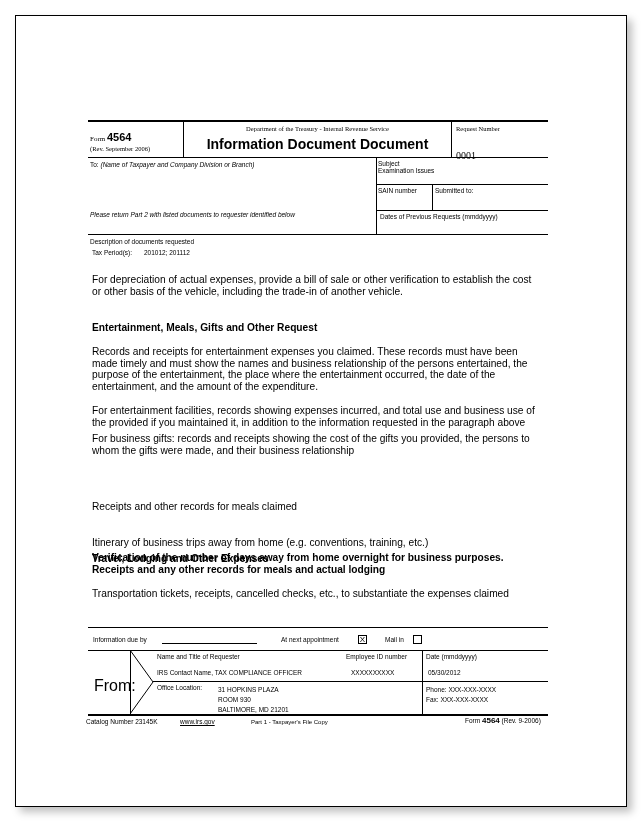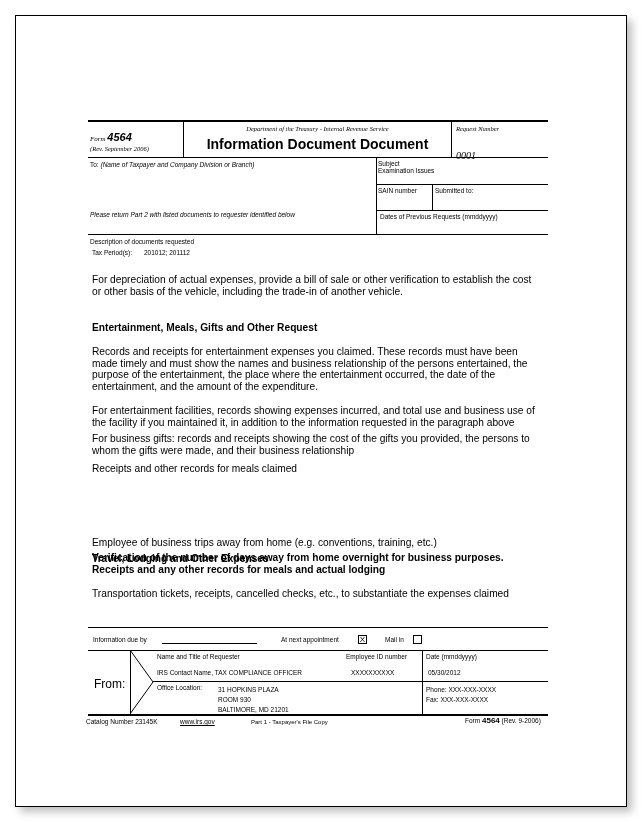--- a/index.html
+++ b/index.html
@@ -1,21 +1,21 @@
 <!DOCTYPE html>
 <html><head>
 <meta charset="utf-8">
 <style>
   html, body { margin:0; padding:0; }
   body { width:642px; height:822px; background:#ffffff; position:relative; overflow:hidden;
          font-family:"Liberation Sans", sans-serif; color:#000; }
   .page { position:absolute; left:15px; top:15px; width:612px; height:792px; border:1px solid #000;
           background:#fff; box-shadow:5px 5px 8px rgba(0,0,0,0.25); box-sizing:border-box; }
   .abs { position:absolute; }
-  .serif { font-family:"Liberation Serif", serif;font-style:italic; }
+  .serif { font-family:"Liberation Serif", serif; }
   .hline { position:absolute; background:#000; height:1px; }
   .vline { position:absolute; background:#000; width:1px; }
   .tiny { font-size:6.5px; line-height:7px; }
   .italic { font-style:italic; }
   .body-text { position:absolute; left:92px; width:450px; font-size:10.2px; line-height:11.7px; }
   .heading { font-weight:bold; }
   .cb { position:absolute; width:9px; height:9px; border:1px solid #000; box-sizing:border-box;
         font-size:8px; line-height:8px; text-align:center; }
 </style>
 </head>
@@ -58,42 +58,42 @@
 
 <div class="abs tiny" style="left:90px;top:238px;">Description of documents requested</div>
 <div class="abs tiny" style="left:92px;top:249px;">
   <span>Tax Period(s):</span>
   <span style="margin-left:10px;">201012; 201112</span>
 </div>
 
 <div class="body-text" style="top:274px;">For depreciation of actual expenses, provide a bill of sale or other verification to establish the cost or other basis of the vehicle, including the trade-in of another vehicle.</div>
 <div class="body-text heading" style="top:322px;">Entertainment, Meals, Gifts and Other Request</div>
 <div class="body-text" style="top:346px;">Records and receipts for entertainment expenses you claimed. These records must have been made timely and must show the names and business relationship of the persons entertained, the purpose of the entertainment, the place where the entertainment occurred, the date of the entertainment, and the amount of the expenditure.</div>
-<div class="body-text" style="top:405px;">For entertainment facilities, records showing expenses incurred, and total use and business use of the facility if you maintained it, in addition to the information requested in the paragraph above</div>
+<div class="body-text" style="top:405px;">For entertainment facilities, records showing expenses incurred, and total use and business use of the provided if you maintained it, in addition to the information requested in the paragraph above</div>
 <div class="body-text" style="top:433px;">For business gifts: records and receipts showing the cost of the gifts you provided, the persons to whom the gifts were made, and their business relationship</div>
-<div class="body-text" style="top:463px;">Receipts and other records for meals claimed</div>
+<div class="body-text" style="top:501px;">Receipts and other records for meals claimed</div>
 <div class="body-text heading" style="top:513px;margin-top:40px;">Travel, Lodging and Other Expenses</div>
-<div class="body-text" style="top:537px;">Employee of business trips away from home (e.g. conventions, training, etc.)</div>
+<div class="body-text" style="top:537px;">Itinerary of business trips away from home (e.g. conventions, training, etc.)</div>
 <div class="body-text" style="top:588px;">Transportation tickets, receipts, cancelled checks, etc., to substantiate the expenses claimed</div>
 <div class="body-text" style="top:552px;font-weight:bold;">Verification of the number of days away from home overnight for business purposes. Receipts and any other records for meals and actual lodging</div>
 
 <div class="hline" style="left:88px;top:627px;width:460px;"></div>
 <div class="abs tiny" style="left:93px;top:636px;">Information due by</div>
 <div class="hline" style="left:162px;top:643px;width:95px;"></div>
 <div class="abs tiny" style="left:281px;top:636px;">At next appointment</div>
 <div class="cb" style="left:358px;top:635px;">X</div>
 <div class="abs tiny" style="left:385px;top:636px;">Mail in</div>
 <div class="cb" style="left:413px;top:635px;"></div>
 
 <div class="hline" style="left:88px;top:650px;width:460px;"></div>
 <div class="vline" style="left:130px;top:650px;height:64px;"></div>
 <svg class="abs" style="left:130px;top:650px;" width="25" height="64">
   <polyline points="0,0 23,32 0,64" fill="none" stroke="#000" stroke-width="1"></polyline>
 </svg>
-<div class="abs" style="left:94px;top:677px;font-size:12px;">From:</div>
+<div class="abs" style="left:94px;top:677px;font-size:16px;">From:</div>
 <div class="abs tiny" style="left:157px;top:653px;">Name and Title of Requester</div>
 <div class="abs tiny" style="left:157px;top:669px;">IRS Contact Name, TAX COMPLIANCE OFFICER</div>
 <div class="abs tiny" style="left:346px;top:653px;">Employee ID number</div>
 <div class="abs tiny" style="left:351px;top:669px;">XXXXXXXXXX</div>
 <div class="vline" style="left:422px;top:650px;height:64px;"></div>
 <div class="abs tiny" style="left:426px;top:653px;">Date (mmddyyyy)</div>
 <div class="abs tiny" style="left:428px;top:669px;">05/30/2012</div>
 <div class="hline" style="left:153px;top:681px;width:395px;"></div>
 <div class="abs tiny" style="left:157px;top:684px;">Office Location:</div>
 <div class="abs tiny" style="left:218px;top:685px;line-height:10px;">

